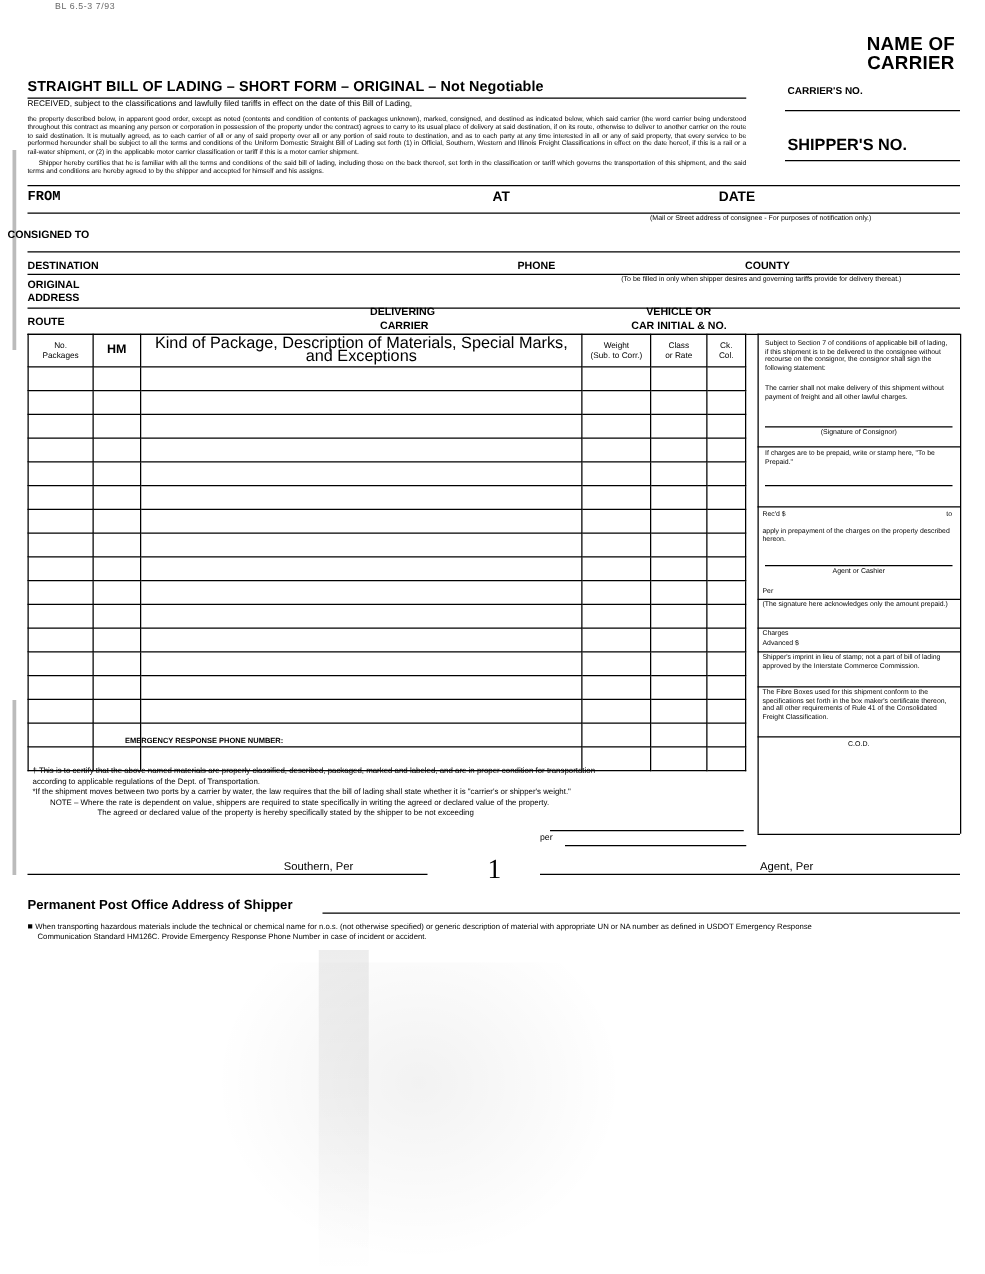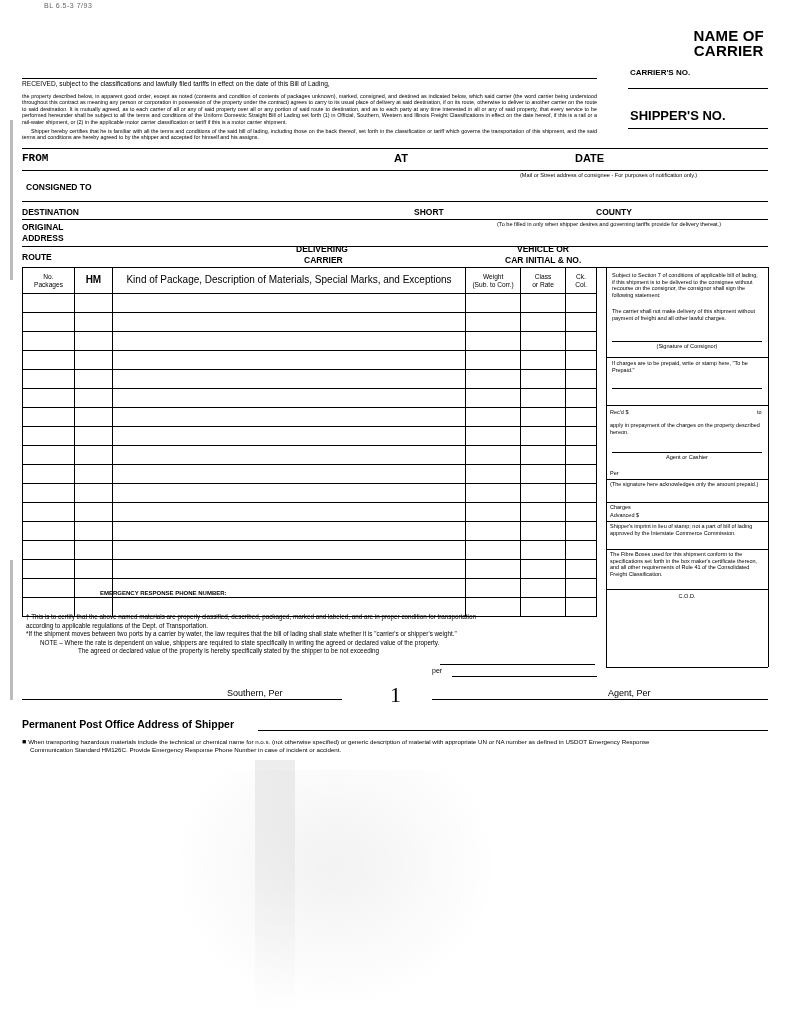--- a/index.html
+++ b/index.html
@@ -45,45 +45,46 @@
   <div class="edgemark" style="top:120px;height:160px;"></div>
   <div class="edgemark" style="top:560px;height:140px;"></div>
 
   <div class="formcode">BL 6.5-3   7/93</div>
 
   <div class="carrier-name">
     <div>NAME OF</div>
     <div>CARRIER</div>
   </div>
 
+  <div class="title">STRAIGHT BILL OF LADING – SHORT FORM – ORIGINAL – Not Negotiable</div>
   <div class="hline" style="left:22px;top:78px;width:575px;"></div>
   <div class="recv">RECEIVED, subject to the classifications and lawfully filed tariffs in effect on the date of this Bill of Lading,</div>
 
   <div class="legal">
     <p>the property described below, in apparent good order, except as noted (contents and condition of contents of packages unknown), marked, consigned, and destined as indicated below, which said carrier (the word carrier being understood throughout this contract as meaning any person or corporation in possession of the property under the contract) agrees to carry to its usual place of delivery at said destination, if on its route, otherwise to deliver to another carrier on the route to said destination. It is mutually agreed, as to each carrier of all or any of said property over all or any portion of said route to destination, and as to each party at any time interested in all or any of said property, that every service to be performed hereunder shall be subject to all the terms and conditions of the Uniform Domestic Straight Bill of Lading set forth (1) in Official, Southern, Western and Illinois Freight Classifications in effect on the date hereof, if this is a rail or a rail-water shipment, or (2) in the applicable motor carrier classification or tariff if this is a motor carrier shipment.</p>
     <p class="indent">Shipper hereby certifies that he is familiar with all the terms and conditions of the said bill of lading, including those on the back thereof, set forth in the classification or tariff which governs the transportation of this shipment, and the said terms and conditions are hereby agreed to by the shipper and accepted for himself and his assigns.</p>
   </div>
 
   <div class="carrierno">CARRIER'S NO.</div>
   <div class="hline" style="left:628px;top:88px;width:140px;"></div>
   <div class="shipperno">SHIPPER'S NO.</div>
   <div class="hline" style="left:628px;top:128px;width:140px;"></div>
 
   <div class="hline" style="left:22px;top:148px;width:746px;"></div>
   <div class="lbl" style="left:22px;top:152px;font-family:Liberation Mono, monospace;">FROM</div>
   <div class="lbl" style="left:394px;top:152px;">AT</div>
   <div class="lbl" style="left:575px;top:152px;">DATE</div>
   <div class="hline" style="left:22px;top:170px;width:746px;"></div>
   <div class="tiny" style="left:520px;top:172px;">(Mail or Street address of consignee - For purposes of notification only.)</div>
 
-  <div class="lblsm" style="left:26px;top:182px;">CONSIGNED TO</div>
+  <div class="lblsm" style="left:6px;top:182px;">CONSIGNED TO</div>
   <div class="hline" style="left:22px;top:201px;width:746px;"></div>
 
   <div class="lblsm" style="left:22px;top:207px;">DESTINATION</div>
-  <div class="lblsm" style="left:414px;top:207px;">SHORT</div>
+  <div class="lblsm" style="left:414px;top:207px;">PHONE</div>
   <div class="lblsm" style="left:596px;top:207px;">COUNTY</div>
   <div class="hline" style="left:22px;top:219px;width:746px;"></div>
   <div class="tiny" style="left:497px;top:221px;">(To be filled in only when shipper desires and governing tariffs provide for delivery thereat.)</div>
 
   <div class="lblsm" style="left:22px;top:222px;">ORIGINAL</div>
   <div class="lblsm" style="left:22px;top:233px;">ADDRESS</div>
   <div class="hline" style="left:22px;top:246px;width:746px;"></div>
 
   <div class="lblsm" style="left:22px;top:252px;">ROUTE</div>
   <div class="lblsm" style="left:296px;top:244px;">DELIVERING</div>
@@ -104,21 +105,21 @@
     <tbody>
         <tr style="height:26px;">
       <td class="colhdr">
         <div>No.</div>
         <div>Packages</div>
       </td>
       <td class="colhdr">
         <b style="font-size:10px;">HM</b>
       </td>
       <td class="colhdr">
-        <span style="font-size:10px;">Kind of Package, Description of Materials, Special Marks, and Exceptions</span>
+        <span style="font-size:13px;">Kind of Package, Description of Materials, Special Marks, and Exceptions</span>
       </td>
       <td class="colhdr">
         <div>Weight</div>
         <div>(Sub. to Corr.)</div>
       </td>
       <td class="colhdr">
         <div>Class</div>
         <div>or Rate</div>
       </td>
       <td class="colhdr">

